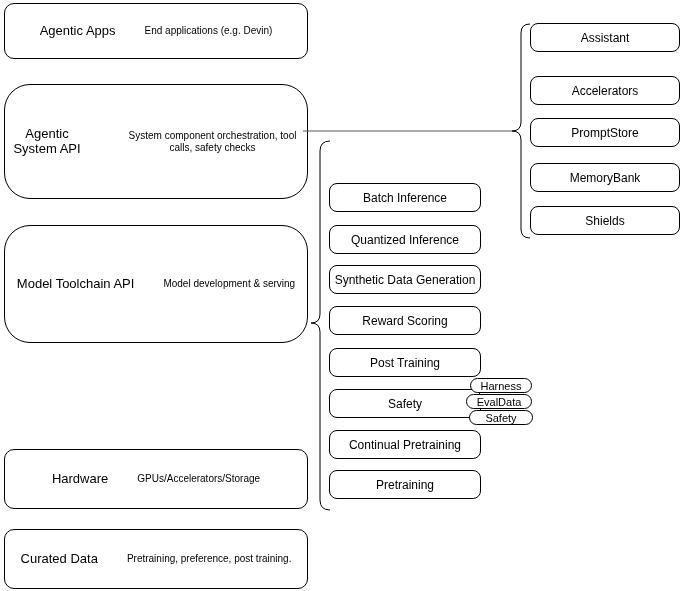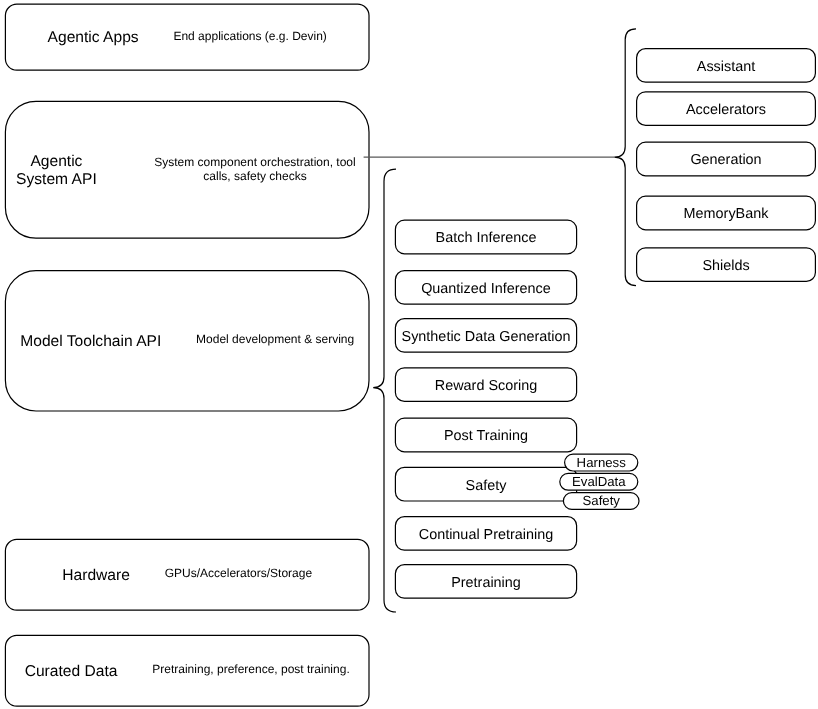--- a/index.html
+++ b/index.html
@@ -125,28 +125,28 @@
   <div class="node pill" style="left:470px;top:378px;width:62px;height:15px">
     <span>Harness</span>
   </div>
   <div class="node pill" style="left:466px;top:394px;width:66px;height:15px">
     <span>EvalData</span>
   </div>
   <div class="node pill" style="left:469px;top:410px;width:64px;height:15px">
     <span>Safety</span>
   </div>
 
-  <div class="node rbox" style="top:40px">
+  <div class="node rbox" style="top:23px">
     <span>Assistant</span>
   </div>
   <div class="node rbox" style="top:76px">
     <span>Accelerators</span>
   </div>
   <div class="node rbox" style="top:118px">
-    <span>Generation</span>
+    <span>PromptStore</span>
   </div>
   <div class="node rbox" style="top:163px">
     <span>MemoryBank</span>
   </div>
   <div class="node rbox" style="top:206px">
     <span>Shields</span>
   </div>
 
 </div>
 

